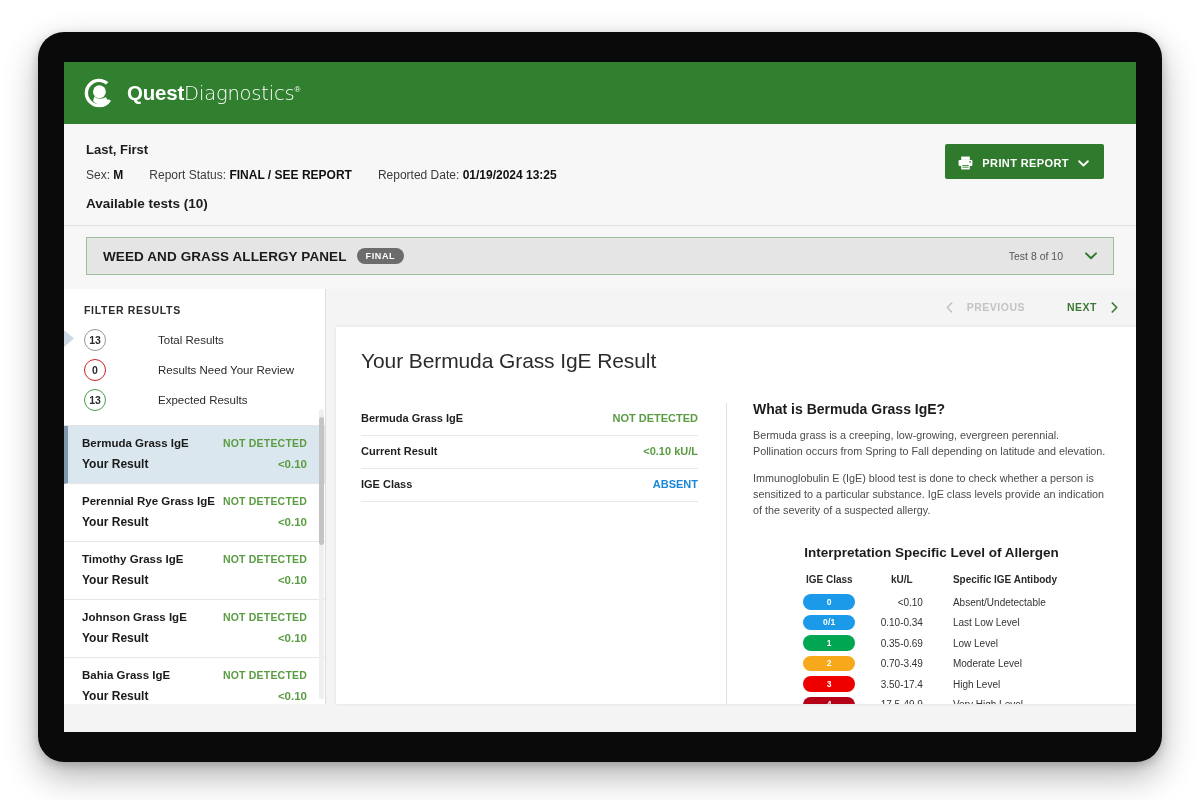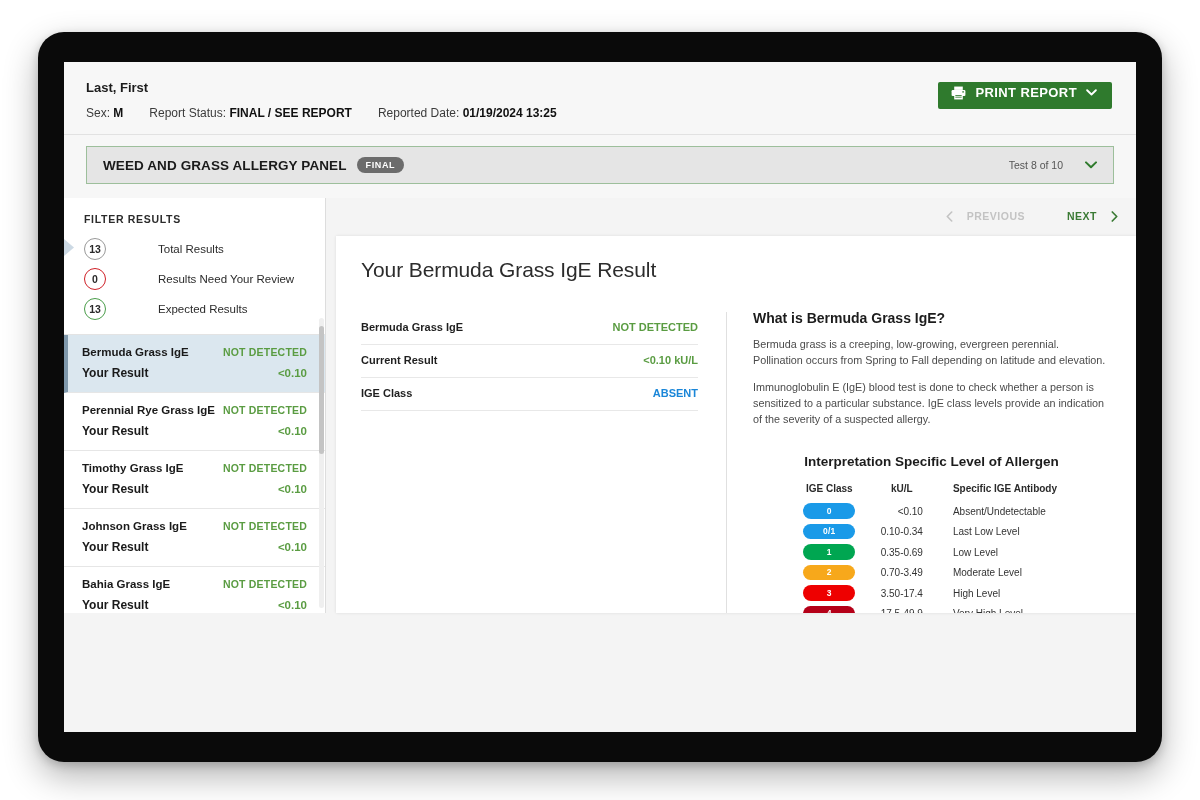--- a/index.html
+++ b/index.html
@@ -55,24 +55,24 @@
     position: relative;
     border-bottom: 1px solid #e2e2e2;
     padding-bottom: 14px;
   }
   .pt-name { font-size: 13px; font-weight: bold; color: #1c1c1c; }
   .pt-meta { margin-top: 11px; font-size: 12px; color: #3b3b3b; display: flex; gap: 26px; }
   .pt-meta b { color: #111; font-weight: bold; }
   .avail-tests { margin-top: 14px; font-size: 13.5px; font-weight: bold; color: #1c1c1c; }
 
   .print-btn {
-    position: absolute; right: 24px; top: 20px;
+    position: absolute; right: 32px; top: 20px;
     background: #2f7a2d; border: none; border-radius: 2px;
-    color: #fff; font-size: 13px; font-weight: bold; letter-spacing: 0.4px;
-    padding: 3px 15px 9px 13px;
+    color: #fff; font-size: 11px; font-weight: bold; letter-spacing: 0.4px;
+    padding: 12px 15px 9px 13px;
     display: flex; align-items: center; gap: 9px;
     cursor: pointer;
   }
   .printer-ico { width: 15px; height: 14px; flex: 0 0 15px; }
   .chev { width: 11px; height: 7px; flex: 0 0 11px; }
 
   
   .test-select-wrap { background:#f7f7f7; padding: 11px 22px 14px 22px; }
   .test-select {
     border: 1px solid #9dbf9b; background: #e5e5e5;
@@ -179,37 +179,49 @@
     color: #fff; font-size: 8.5px; font-weight: bold;
     text-align: center; padding: 2.5px 0 3px 0; letter-spacing: 0.2px;
   }
 </style>
 </head>
 <body>
 
 <div id="tablet-frame">
   <div id="tablet-screen">
 
+    <div class="brand-bar">
+      <svg class="logo-mark" viewBox="0 0 40 40">
+        <path d="M20 2 A18 18 0 1 1 19.9 2 Z" fill="none"></path>
+        <path d="M20 3.2a16.8 16.8 0 0 0 0 33.6 16.8 16.8 0 0 0 14.2-7.8l-3.6-1.6A12.9 12.9 0 1 1 20 7.1c3.1 0 5.9 1.1 8.1 2.9l2.9-2.6A16.7 16.7 0 0 0 20 3.2z" fill="#ffffff"></path>
+        <circle cx="20.5" cy="18.5" r="7.6" fill="#ffffff"></circle>
+        <path d="M14.5 24.2c3.6 3.2 9.6 3.4 13.4.6l4.3 6.4c-6 4.2-14.3 3.3-19.2-1.9z" fill="#ffffff"></path>
+      </svg>
+      <div class="logo-text">
+        <span class="b">Quest</span><span class="l">Diagnostics</span><span class="reg">®</span>
+      </div>
+    </div>
 
     <div class="patient-head">
       <div class="pt-name">Last, First</div>
       <div class="pt-meta">
         <div>
           <span>Sex:</span>
           <b>M</b>
         </div>
         <div>
           <span>Report Status:</span>
           <b>FINAL / SEE REPORT</b>
         </div>
         <div>
           <span>Reported Date:</span>
           <b>01/19/2024 13:25</b>
         </div>
       </div>
+      <div class="avail-tests">Available tests (10)</div>
 
       <button class="print-btn">
         <svg class="printer-ico" viewBox="0 0 16 15">
           <rect x="3.4" y="0.6" width="9.2" height="3.6" fill="#fff"></rect>
           <rect x="0.6" y="4.4" width="14.8" height="6.4" rx="1.1" fill="#fff"></rect>
           <rect x="3.4" y="8.6" width="9.2" height="5.8" fill="#fff"></rect>
           <rect x="4.6" y="9.8" width="6.8" height="0.9" fill="#2f7a2d"></rect>
           <rect x="4.6" y="11.5" width="6.8" height="0.9" fill="#2f7a2d"></rect>
           <circle cx="12.9" cy="6.3" r="0.85" fill="#2f7a2d"></circle>
         </svg>

